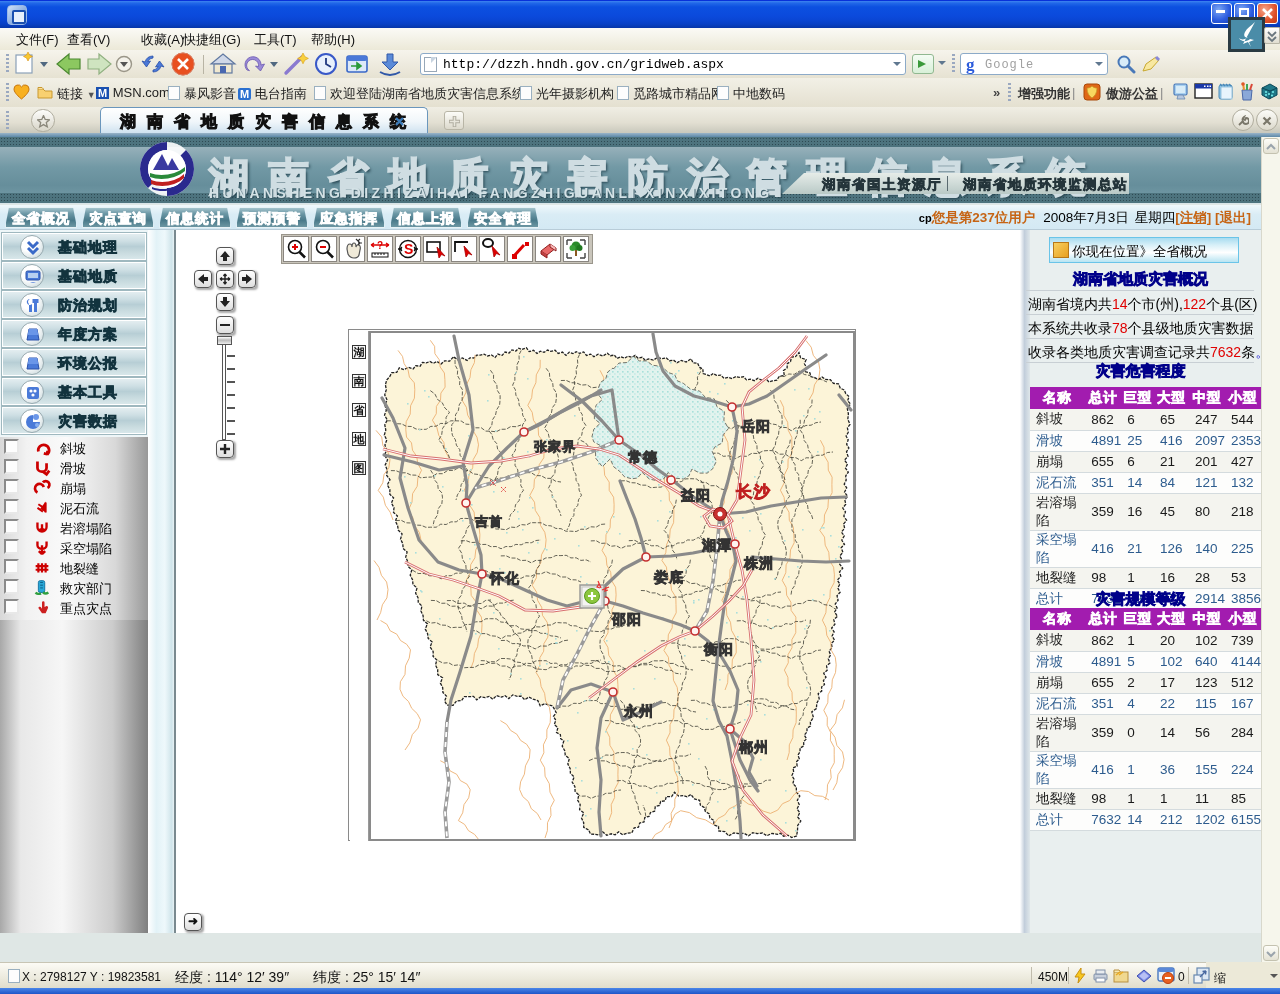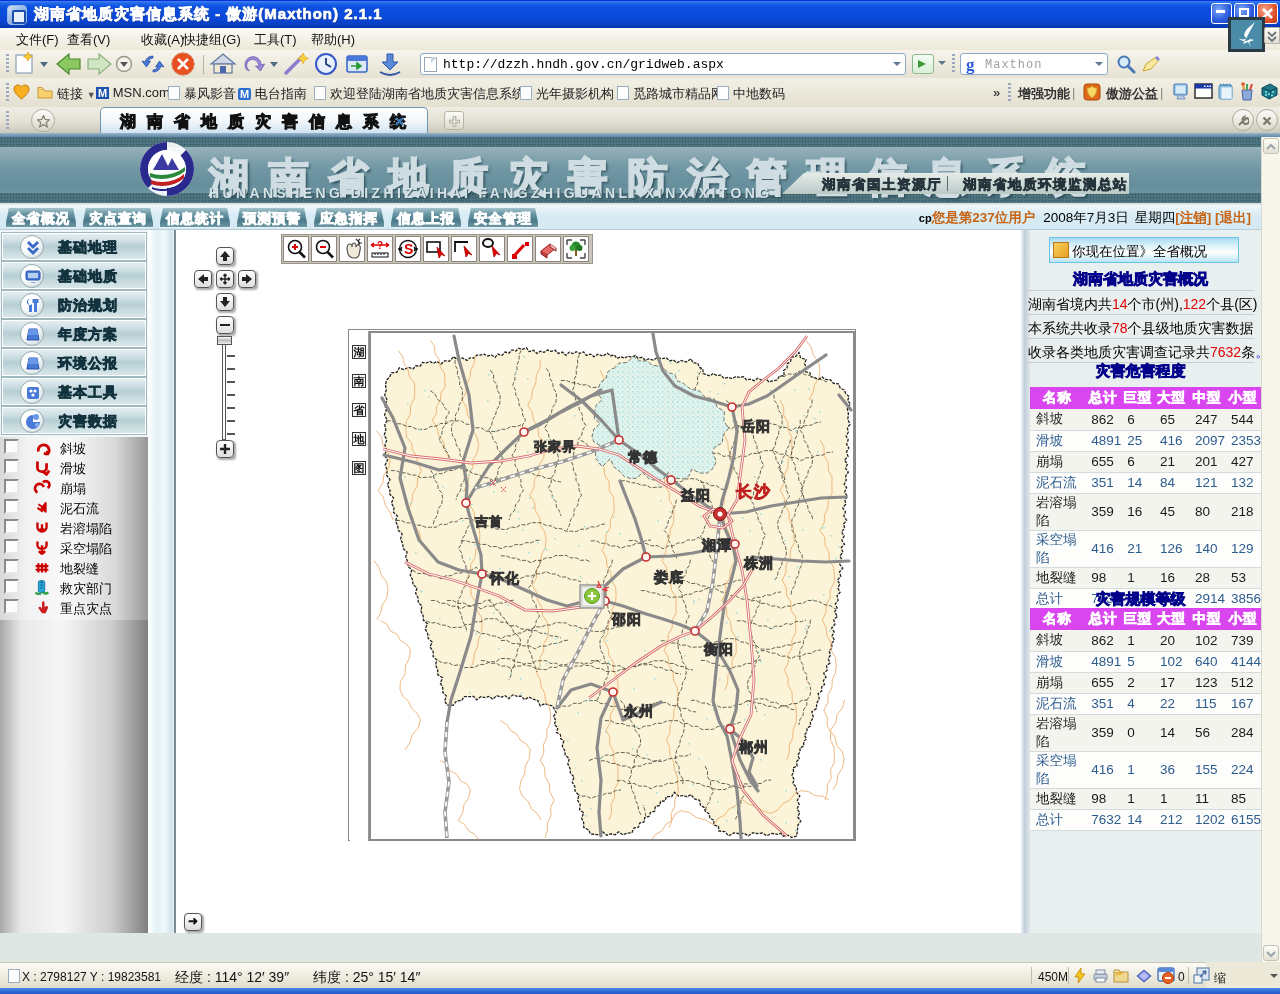--- a/index.html
+++ b/index.html
@@ -143,36 +143,35 @@
 #posbox { position:absolute; left:29px; top:7px; width:190px; height:26px; border:1px solid #6ac4e8;
   background:linear-gradient(180deg,#a8dcf0 0%,#d8f0f8 30%,#ffffff 60%,#b8e4f2 100%); }
 #posbox .ico { position:absolute; left:3px; top:4px; width:16px; height:16px; background:linear-gradient(135deg,#f8d060,#e8a020); border:1px solid #b87818; }
 #posbox .tx { position:absolute; left:22px; top:5px; font-size:13.5px; color:#000; }
 .rtitle { position:absolute; left:10px; width:221px; text-align:center; font-size:15px; font-weight:bold; color:#00008a; -webkit-text-stroke:0.8px #00008a; }
 .rline { position:absolute; left:8px; font-size:14px; color:#000; white-space:nowrap; }
 .rline .r { color:#e00000; }
 .rline .b { color:#0000cc; }
 .rsep { position:absolute; left:6px; width:228px; height:1px; background:#c8cfd4; }
 table.dtab { position:absolute; left:10px; border-collapse:collapse; font-size:13.5px; }
-table.dtab th { background:#d946ef; color:#fff; font-weight:bold; height:22px; font-size:13.5px; letter-spacing:1px; -webkit-text-stroke:0.7px #fff;}
+table.dtab th { background:#a21caf; color:#fff; font-weight:bold; height:22px; font-size:13.5px; letter-spacing:1px; -webkit-text-stroke:0.7px #fff;}
 table.dtab td { height:21px; border-bottom:1px solid #d4dbde; padding-left:6px; }
 table.dtab tr.odd td { background:#f4f4ef; color:#1a1a1a; }
 table.dtab tr.even td { background:#fdfdfc; color:#2d5c8e; }
 
 
 #statusbar { position:absolute; left:0; top:962px; width:1206px; height:26px;
   background:linear-gradient(180deg,#fcfbf5,#eceadd 60%,#e0ddcc 100%); border-top:1px solid #c8c5b4; font-size:13px; color:#111; }
 #bottomblue { position:absolute; left:0; top:988px; width:1280px; height:6px; background:linear-gradient(180deg,#4a86e8,#1f55c8); }
 </style>
 </head>
 <body>
 
 <div id="titlebar">
   <div class="ticon"></div>
-  <div class="ttext">湖南省地质灾害信息系统 - 傲游(Maxthon) 2.1.1</div>
 </div>
 <div class="winbtn" id="btnmin">
     <span></span>
   </div>
 <div class="winbtn" id="btnmax">
     <span></span>
   </div>
 <div class="winbtn" id="btncls"><svg width="19" height="19" viewBox="0 0 19 19">
       <path d="M5 5 L14 14 M14 5 L5 14" stroke="#fff" stroke-width="2.6"></path>
     </svg></div>
@@ -228,21 +227,21 @@
   <svg style="position:absolute;left:1116px;top:4px" width="20" height="20" viewBox="0 0 20 20">
       <circle cx="8" cy="8" r="5.5" fill="#d8ecf8" stroke="#4878b8" stroke-width="2"></circle>
       <path d="M12 12 L18 18" stroke="#4878b8" stroke-width="3" stroke-linecap="round"></path>
     </svg>
   <svg style="position:absolute;left:1141px;top:5px" width="20" height="18" viewBox="0 0 20 18">
       <path d="M2 16 L5 9 L15 2 L18 5 L10 14 L2 16 Z" fill="#f8e8a0" stroke="#c8a830" stroke-width="1"></path>
       <path d="M15 2 L18 5" stroke="#8888d8" stroke-width="3"></path>
     </svg>
   <div id="searchbox">
     <span class="g">g</span>
-      <span class="gt">Maxthon</span>
+      <span class="gt">Google</span>
     <div class="drop"></div>
   </div>
 </div>
 
 <div id="linksbar">
   <div class="grip" style="left:6px; top:5px; height:19px;"></div>
   <svg class="li" style="left:13px;top:6px" width="17" height="16" viewBox="0 0 17 16">
       <path d="M8.5 15 C3 10.5 1 7.5 1 5 A4 4 0 0 1 8.5 3 A4 4 0 0 1 16 5 C16 7.5 14 10.5 8.5 15 Z" fill="#f8b020" stroke="#c87810" stroke-width="1"></path>
     </svg>
   <svg class="li" style="left:37px;top:8px" width="16" height="13" viewBox="0 0 16 13">
@@ -1043,21 +1042,21 @@
               <td>45</td>
               <td>80</td>
               <td>218</td>
             </tr>
             <tr class="even">
               <td>采空塌陷</td>
               <td>416</td>
               <td>21</td>
               <td>126</td>
               <td>140</td>
-              <td>129</td>
+              <td>225</td>
             </tr>
             <tr class="odd">
               <td>地裂缝</td>
               <td>98</td>
               <td>1</td>
               <td>16</td>
               <td>28</td>
               <td>53</td>
             </tr>
             <tr class="even">

